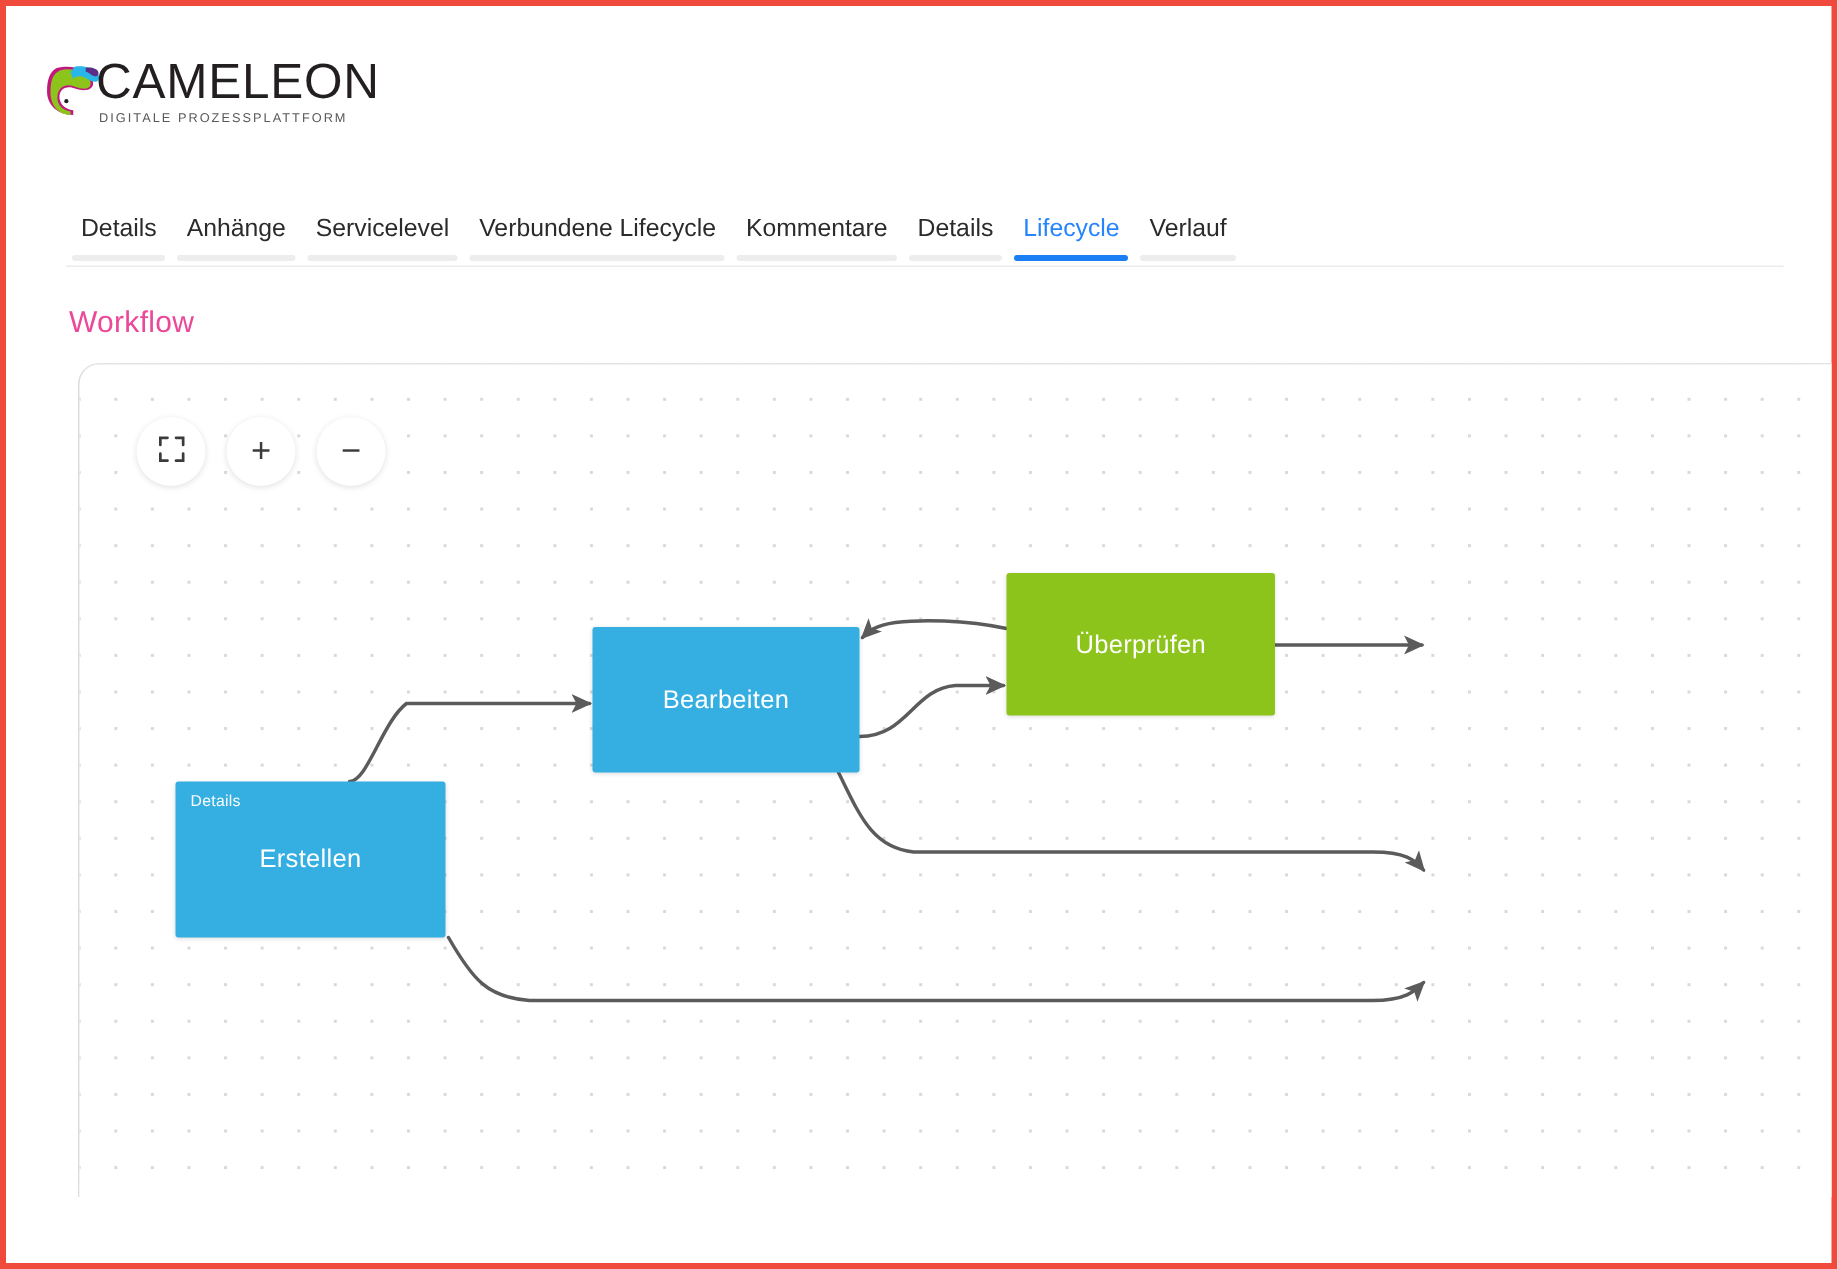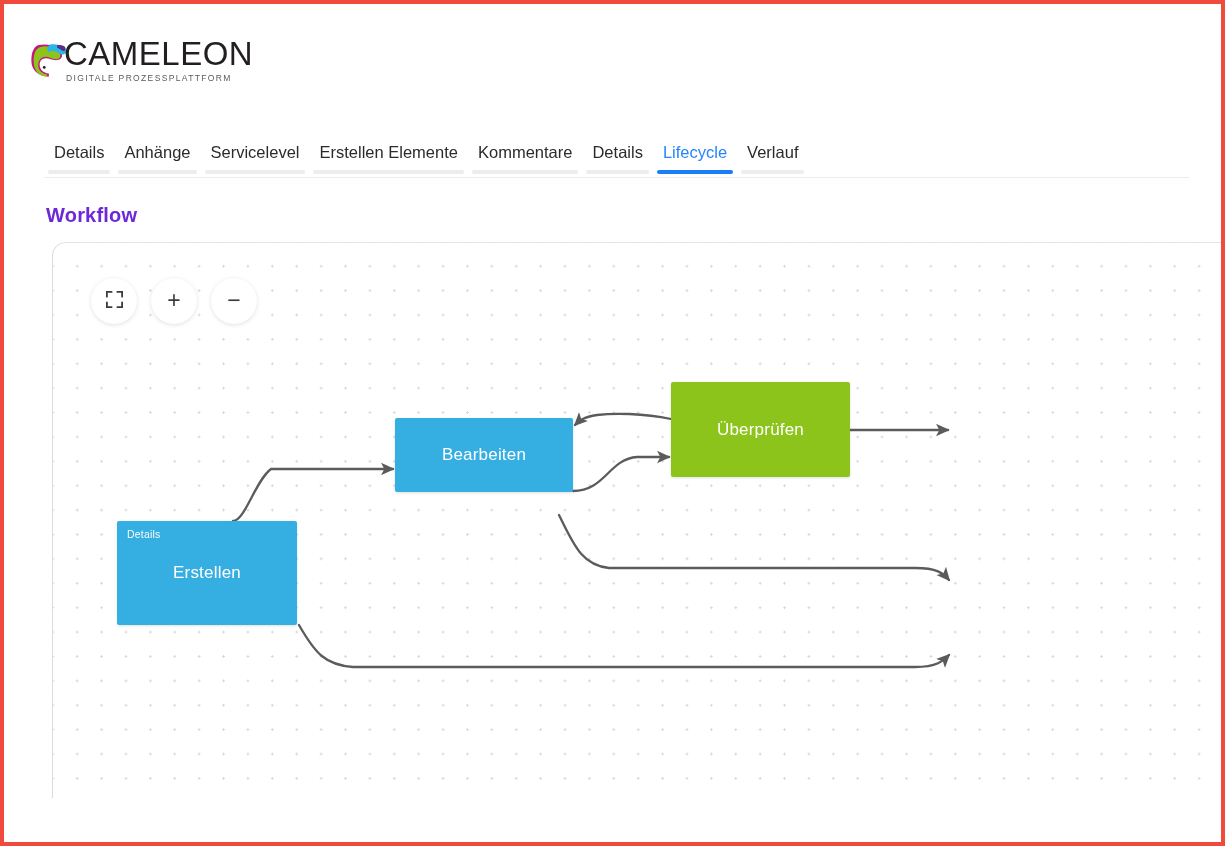--- a/index.html
+++ b/index.html
@@ -85,22 +85,22 @@
   }
   .tab.active { color: #2684fc; }
   .tab.active .tab-underline { background: #1a7ef5; height: 4px; }
 
   
   .section-title {
     position: absolute;
     left: 42px;
     top: 200px;
     font-size: 20px;
-    color: #6d28d9;
-    font-weight: 700;
+    color: #ec4899;
+    font-weight: 400;
     letter-spacing: 0.2px;
     text-align: center;
   }
 
   
   .canvas {
     position: absolute;
     left: 48px;
     top: 238px;
     width: 1200px;
@@ -200,21 +200,21 @@
     <span class="logo-text-block">
       <span class="logo-word">CAMELEON</span>
       <span class="logo-sub">DIGITALE PROZESSPLATTFORM</span>
     </span>
   </div>
 
   <div class="tabbar" id="tabbar">
       <button class="tab"><span>Details</span><span class="tab-underline"></span></button>
       <button class="tab"><span>Anhänge</span><span class="tab-underline"></span></button>
       <button class="tab"><span>Servicelevel</span><span class="tab-underline"></span></button>
-      <button class="tab"><span>Erstellen Elemente</span><span class="tab-underline"></span></button>
+      <button class="tab"><span>Verbundene Lifecycle</span><span class="tab-underline"></span></button>
       <button class="tab"><span>Kommentare</span><span class="tab-underline"></span></button>
       <button class="tab"><span>Details</span><span class="tab-underline"></span></button>
       <button class="tab active"><span>Lifecycle</span><span class="tab-underline"></span></button>
       <button class="tab"><span>Verlauf</span><span class="tab-underline"></span></button>
     </div>
 
   <div class="section-title">Workflow</div>
 
   <div class="canvas">
 
@@ -255,21 +255,21 @@
 
         <path d="M 246 382 C 262 410 272 422 300 424 L 862 424 C 884 424 890 418 896 412"></path>
       </g>
     </svg>
 
     <div class="flow-layer" id="nodes">
         <div class="node" style="left: 64px; top: 278px; width: 180px; height: 104px; background: rgb(53, 174, 226);">
           <span class="node-badge">Details</span>
           <span>Erstellen</span>
         </div>
-        <div class="node" style="left: 342px; top: 175px; width: 178px; height: 74px; background: rgb(53, 174, 226);">
+        <div class="node" style="left: 342px; top: 175px; width: 178px; height: 97px; background: rgb(53, 174, 226);">
           <span>Bearbeiten</span>
         </div>
         <div class="node" style="left: 618px; top: 139px; width: 179px; height: 95px; background: rgb(140, 196, 27);">
           <span>Überprüfen</span>
         </div>
       </div>
   </div>
 
 </div>
 

